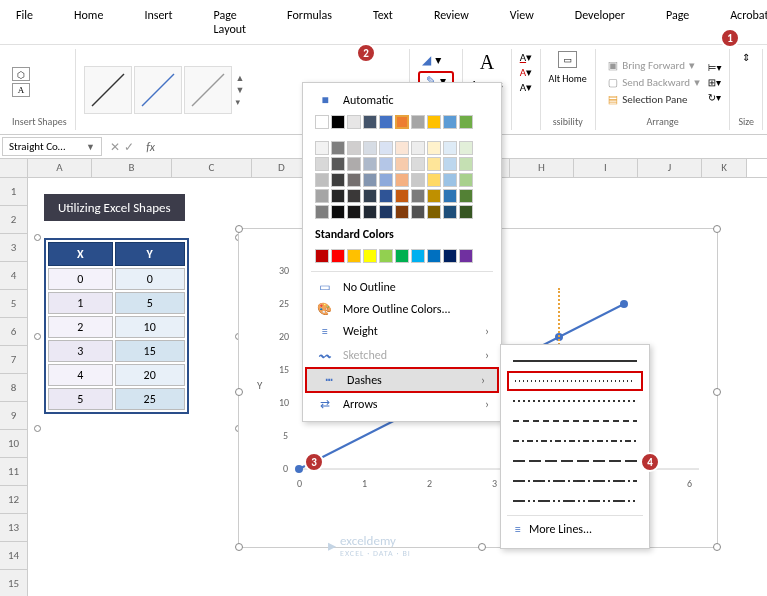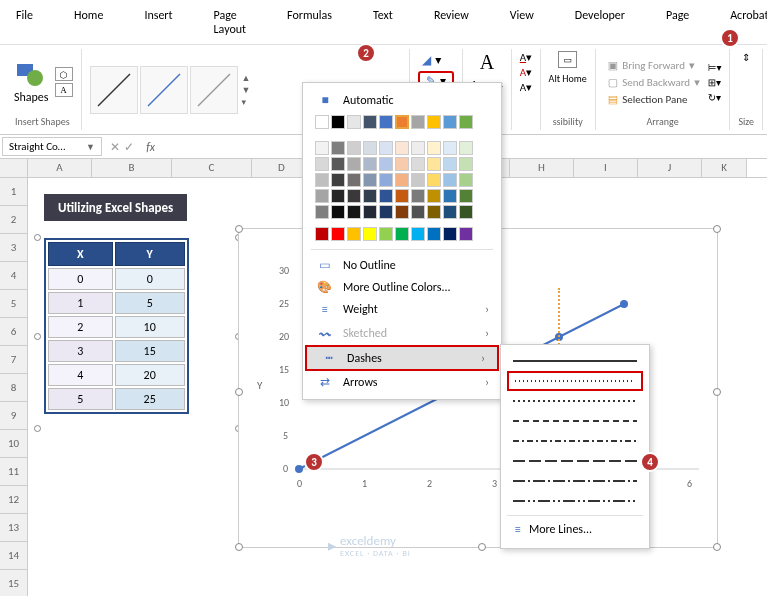--- a/index.html
+++ b/index.html
@@ -38,21 +38,21 @@
 .corner { width: 28px; height: 18px; border-right: 1px solid #ccc; background: #f0f0f0; }
 .col-h { width: 64px; height: 18px; border-right: 1px solid #ccc; background: #f0f0f0; text-align: center; font-size: 11px; line-height: 18px; color: #666; }
 .col-h.edge { width: 45px; }
 
 .sheet-body { display: flex; position: relative; }
 .row-headers { display: flex; flex-direction: column; }
 .row-h { width: 28px; height: 28px; border-right: 1px solid #ccc; border-bottom: 1px solid #ccc; background: #f0f0f0; text-align: center; font-size: 11px; line-height: 28px; color: #666; }
 
 .cells { position: relative; flex: 1; }
 
-.title-box { position: absolute; top: 16px; left: 16px; background: #3c3c4a; color: #fff; padding: 6px 14px; font-weight: 700; font-size: 13px; }
+.title-box { position: absolute; top: 16px; left: 16px; background: #3c3c4a; color: #fff; padding: 6px 14px; font-weight: 400; font-size: 13px; }
 
 .data-table { position: absolute; top: 60px; left: 16px; border: 2px solid #2a4e8a; }
 .data-table th { background: #2a4e8a; color: #fff; padding: 4px 28px; border: 1px solid #1a3a6a; font-weight: 600; }
 .data-table td { padding: 3px 28px; text-align: center; border: 1px solid #bbb; }
 .data-table tr:nth-child(odd) td:first-child { background: #ebe8f4; }
 .data-table tr:nth-child(even) td:first-child { background: #f4f2fa; }
 .data-table tr:nth-child(odd) td:last-child { background: #d4e4f0; }
 .data-table tr:nth-child(even) td:last-child { background: #e8f0f8; }
 
 .chart-area { position: absolute; top: 50px; left: 210px; width: 480px; height: 320px; border: 1px solid #ccc; background: #fff; }
@@ -102,29 +102,20 @@
   <div class="tab">Review</div>
   <div class="tab">View</div>
   <div class="tab">Developer</div>
   <div class="tab">Page</div>
   <div class="tab">Acrobat</div>
 </div>
 
 <div class="ribbon">
   <div class="ribbon-group">
     <div class="ribbon-group-content">
-      <div class="shapes-btn">
-        <div class="shape-icon-large">
-          <svg viewBox="0 0 32 28">
-              <rect x="2" y="4" width="16" height="12" fill="#4472c4"></rect>
-              <circle cx="20" cy="18" r="8" fill="#70ad47"></circle>
-            </svg>
-        </div>
-        <span>Shapes</span>
-      </div>
       <div class="small-icons">
         <div class="small-icon">⬡</div>
         <div class="small-icon" style="font-family:serif">A</div>
       </div>
     </div>
     <div class="ribbon-group-label">Insert Shapes</div>
   </div>
 
   <div class="ribbon-group" style="flex:1">
     <div class="ribbon-group-content">
@@ -410,20 +401,21 @@
       <div class="color-sw" style="background: rgb(12, 12, 12);"></div>
       <div class="color-sw" style="background: rgb(23, 22, 22);"></div>
       <div class="color-sw" style="background: rgb(34, 42, 53);"></div>
       <div class="color-sw" style="background: rgb(31, 56, 100);"></div>
       <div class="color-sw" style="background: rgb(131, 60, 11);"></div>
       <div class="color-sw" style="background: rgb(82, 82, 82);"></div>
       <div class="color-sw" style="background: rgb(127, 96, 0);"></div>
       <div class="color-sw" style="background: rgb(30, 78, 121);"></div>
       <div class="color-sw" style="background: rgb(55, 86, 35);"></div>
     </div>
+  <div class="dd-section">Standard Colors</div>
   <div class="color-grid" id="std-colors">
       <div class="color-sw" style="background: rgb(192, 0, 0);"></div>
       <div class="color-sw" style="background: rgb(255, 0, 0);"></div>
       <div class="color-sw" style="background: rgb(255, 192, 0);"></div>
       <div class="color-sw" style="background: rgb(255, 255, 0);"></div>
       <div class="color-sw" style="background: rgb(146, 208, 80);"></div>
       <div class="color-sw" style="background: rgb(0, 176, 80);"></div>
       <div class="color-sw" style="background: rgb(0, 176, 240);"></div>
       <div class="color-sw" style="background: rgb(0, 112, 192);"></div>
       <div class="color-sw" style="background: rgb(0, 32, 96);"></div>

